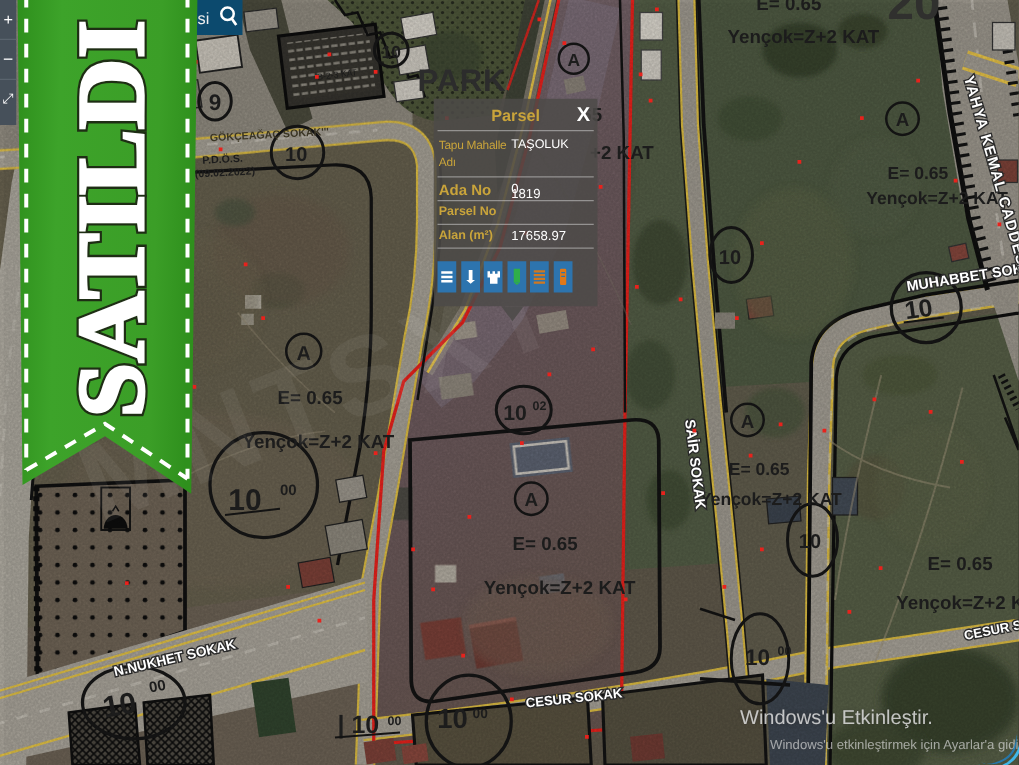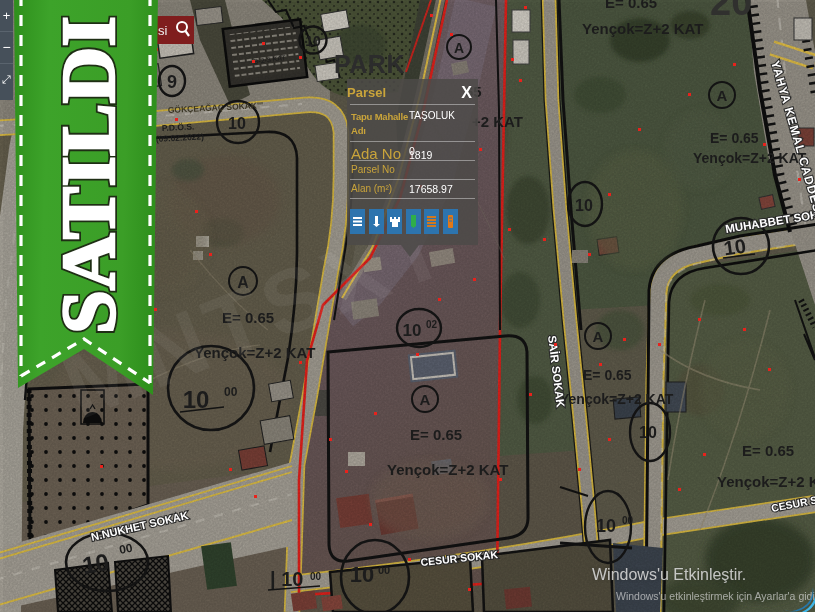--- a/index.html
+++ b/index.html
@@ -418,35 +418,35 @@
 <rect x="262" y="42" width="3" height="3"></rect>
         <rect x="374" y="412" width="3" height="3"></rect>
         <rect x="345" y="470" width="3" height="3"></rect>
 </g>
 
 <text x="80" y="420" font-size="90" fill="#ffffff" opacity="0.05" font-weight="bold" transform="rotate(-22 80 420)" letter-spacing="6">MNTSXT</text>
 </svg>
 
 <div style="position:absolute;left:347px;top:79px;width:131px;height:166px;background:rgba(76,74,72,0.85);z-index:5">
 
-<div style="color:#c9a43b;font-weight:bold;font-size:13px;padding-top:6px">Parsel</div>
+<div style="text-align:center;color:#c9a43b;font-weight:bold;font-size:13px;padding-top:6px">Parsel</div>
 
 <div style="position:absolute;right:6px;top:5px;color:#fff;font-weight:bold;font-size:16px">X</div>
 <div style="position:absolute;left:3px;right:3px;top:25px;border-top:1px solid rgba(205,205,205,0.55)"></div>
 
-<div style="position:absolute;left:4px;top:31px;width:60px;color:#c9a43b;font-weight:bold;font-size:9.5px;letter-spacing:-0.2px;line-height:14px">Tapu Mahalle Adı</div>
+<div style="position:absolute;left:4px;top:31px;width:60px;color:#c9a43b;font-weight:normal;font-size:9.5px;letter-spacing:-0.2px;line-height:14px">Tapu Mahalle Adı</div>
 <div style="position:absolute;left:62px;top:31px;color:#fff;font-size:10px">TAŞOLUK</div>
 <div style="position:absolute;left:3px;right:3px;top:62px;border-top:1px solid rgba(205,205,205,0.55)"></div>
-<div style="position:absolute;left:4px;top:66px;color:#c9a43b;font-weight:normal;font-size:15px">Ada No</div>
+<div style="position:absolute;left:4px;top:66px;color:#c9a43b;font-weight:bold;font-size:12px">Ada No</div>
 <div style="position:absolute;left:62px;top:66px;color:#fff;font-size:10.5px">0</div>
 <div style="position:absolute;left:3px;right:3px;top:81px;border-top:1px solid rgba(205,205,205,0.55)"></div>
-<div style="position:absolute;left:4px;top:85px;color:#c9a43b;font-weight:normal;font-size:10px">Parsel No</div>
+<div style="position:absolute;left:4px;top:85px;color:#c9a43b;font-weight:bold;font-size:10px">Parsel No</div>
 <div style="position:absolute;left:62px;top:70px;color:#fff;font-size:10.5px">1819</div>
 <div style="position:absolute;left:3px;right:3px;top:100px;border-top:1px solid rgba(205,205,205,0.55)"></div>
-<div style="position:absolute;left:4px;top:104px;color:#c9a43b;font-weight:normal;font-size:10px">Alan (m²)</div>
+<div style="position:absolute;left:4px;top:104px;color:#c9a43b;font-weight:bold;font-size:10px">Alan (m²)</div>
 <div style="position:absolute;left:62px;top:104px;color:#fff;font-size:10.5px">17658.97</div>
 <div style="position:absolute;left:3px;right:3px;top:119px;border-top:1px solid rgba(205,205,205,0.55)"></div>
 
 <div style="position:absolute;left:3px;top:130px;display:flex;gap:3.6px">
 <div style="width:15px;height:25px;background:#2d74ae;display:flex;align-items:center;justify-content:center">
           <svg width="11" height="11">
             <path d="M1,2h9M1,5.5h9M1,9h9" stroke="#fff" stroke-width="2"></path>
           </svg>
         </div>
 <div style="width:15px;height:25px;background:#2d74ae;display:flex;align-items:center;justify-content:center">
@@ -497,21 +497,21 @@
 <text x="0" y="0" font-family="Liberation Serif, serif" font-size="76" font-weight="bold" fill="none" stroke="#1e2e14" stroke-width="6" text-anchor="middle" transform="translate(114 175) rotate(-90)" textLength="318" lengthAdjust="spacingAndGlyphs">SATILDI</text>
 <text x="0" y="0" font-family="Liberation Serif, serif" font-size="76" font-weight="bold" fill="#ffffff" stroke="#ffffff" stroke-width="2.4" text-anchor="middle" transform="translate(114 175) rotate(-90)" textLength="318" lengthAdjust="spacingAndGlyphs">SATILDI</text>
 </svg>
 
 <div style="position:absolute;left:0;top:0;width:13px;height:100px;background:#46505a;z-index:7">
 <div style="color:#fff;font-size:13px;text-align:center;line-height:31px;border-bottom:1px solid #5a646e">+</div>
 <div style="color:#fff;font-size:14px;text-align:center;line-height:31px;border-bottom:1px solid #5a646e">−</div>
 <div style="color:#fff;font-size:11px;text-align:center;line-height:31px">⤢</div>
 </div>
 
-<div style="position:absolute;left:140px;top:16px;width:54px;height:28px;background:#7f1d1d;z-index:5">
+<div style="position:absolute;left:140px;top:0;width:54px;height:28px;background:#0c4a6e;z-index:5">
 <span style="position:absolute;left:18px;top:7px;color:#eee;font-size:13px">si</span>
 <svg width="17" height="19" style="position:absolute;right:3px;top:4px">
         <circle cx="8" cy="7" r="5" stroke="#fff" stroke-width="2" fill="none"></circle>
         <path d="M11.5,11 L15,16" stroke="#fff" stroke-width="2.2"></path>
       </svg>
 </div>
 
 
 <div style="position:absolute;left:592px;top:566px;color:rgba(228,228,228,0.82);font-size:16px;z-index:4;text-shadow:0 0 3px rgba(40,40,40,0.5)">Windows'u Etkinleştir.</div>
 <div style="position:absolute;left:616px;top:590px;color:rgba(225,225,225,0.65);font-size:10.5px;z-index:4;white-space:nowrap">Windows'u etkinleştirmek için Ayarlar'a gidin.</div>

